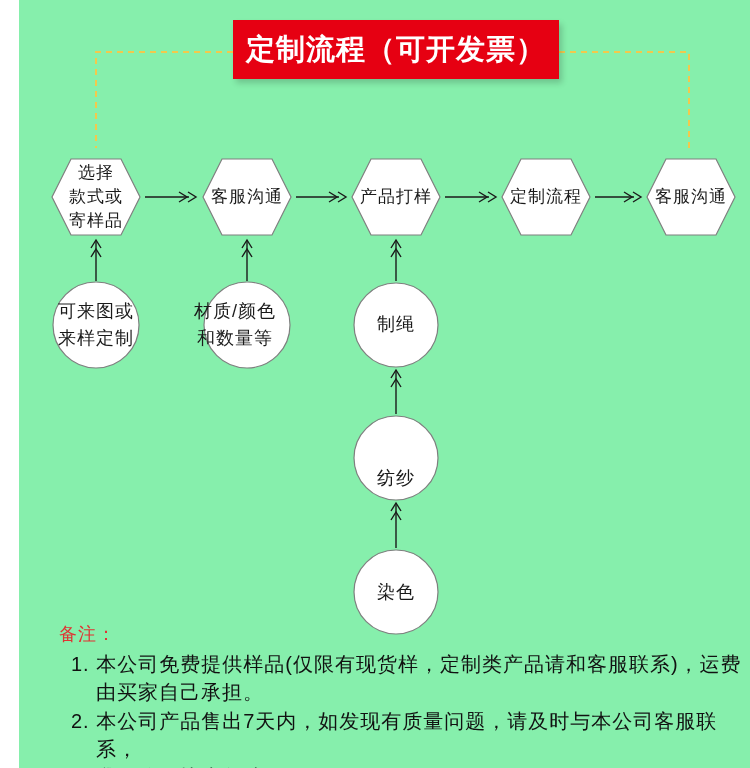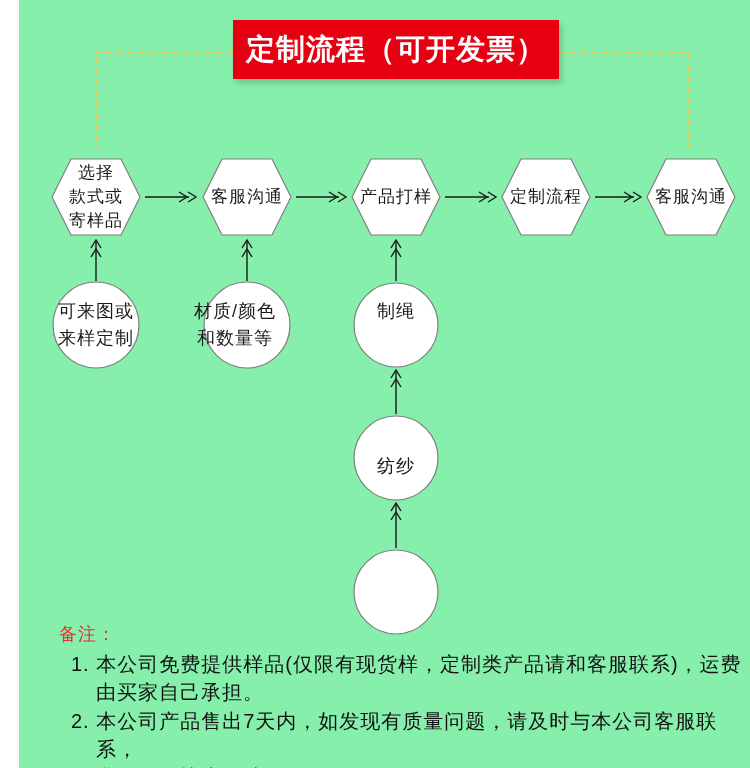--- a/index.html
+++ b/index.html
@@ -174,22 +174,23 @@
 寄样品</div>
   <div class="node-label hex-label" style="left:327px; top:159px; width:100px; height:76px;">产品打样</div>
   <div class="node-label hex-label" style="left:178px; top:159px; width:100px; height:76px;">客服沟通</div>
   <div class="node-label hex-label" style="left:477px; top:159px; width:100px; height:76px;">定制流程</div>
   <div class="node-label hex-label" style="left:622px; top:159px; width:100px; height:76px;">客服沟通</div>
 
   <div class="node-label circle-label" style="left:27px;  top:283px; width:100px; height:84px;">可来图或
 来样定制</div>
   <div class="node-label circle-label" style="left:166px; top:283px; width:100px; height:84px;">材质/颜色
 和数量等</div>
-  <div class="node-label circle-label" style="left:327px; top:269px; width:100px; height:84px;font-family:Liberation Serif, serif;">制绳</div>
-  <div class="node-label circle-label" style="left:327px; top:424px; width:100px; height:84px;">纺纱</div>
+  <div class="node-label circle-label" style="left:327px; top:282px; width:100px; height:84px;font-family:Liberation Serif, serif;">制绳</div>
+  <div class="node-label circle-label" style="left:327px; top:436px; width:100px; height:84px;">纺纱</div>
+  <div class="node-label circle-label" style="left:327px; top:550px; width:100px; height:84px;">染色</div>
 
   <div class="notes-heading">备注：</div>
   <div class="notes-list">
     <div class="note-item">1. 本公司免费提供样品(仅限有现货样，定制类产品请和客服联系)，运费
 由买家自己承担。</div>
     <div class="note-item">2. 本公司产品售出7天内，如发现有质量问题，请及时与本公司客服联系，
 我们将尽快为您处理。</div>
   </div>
 
 </div>

